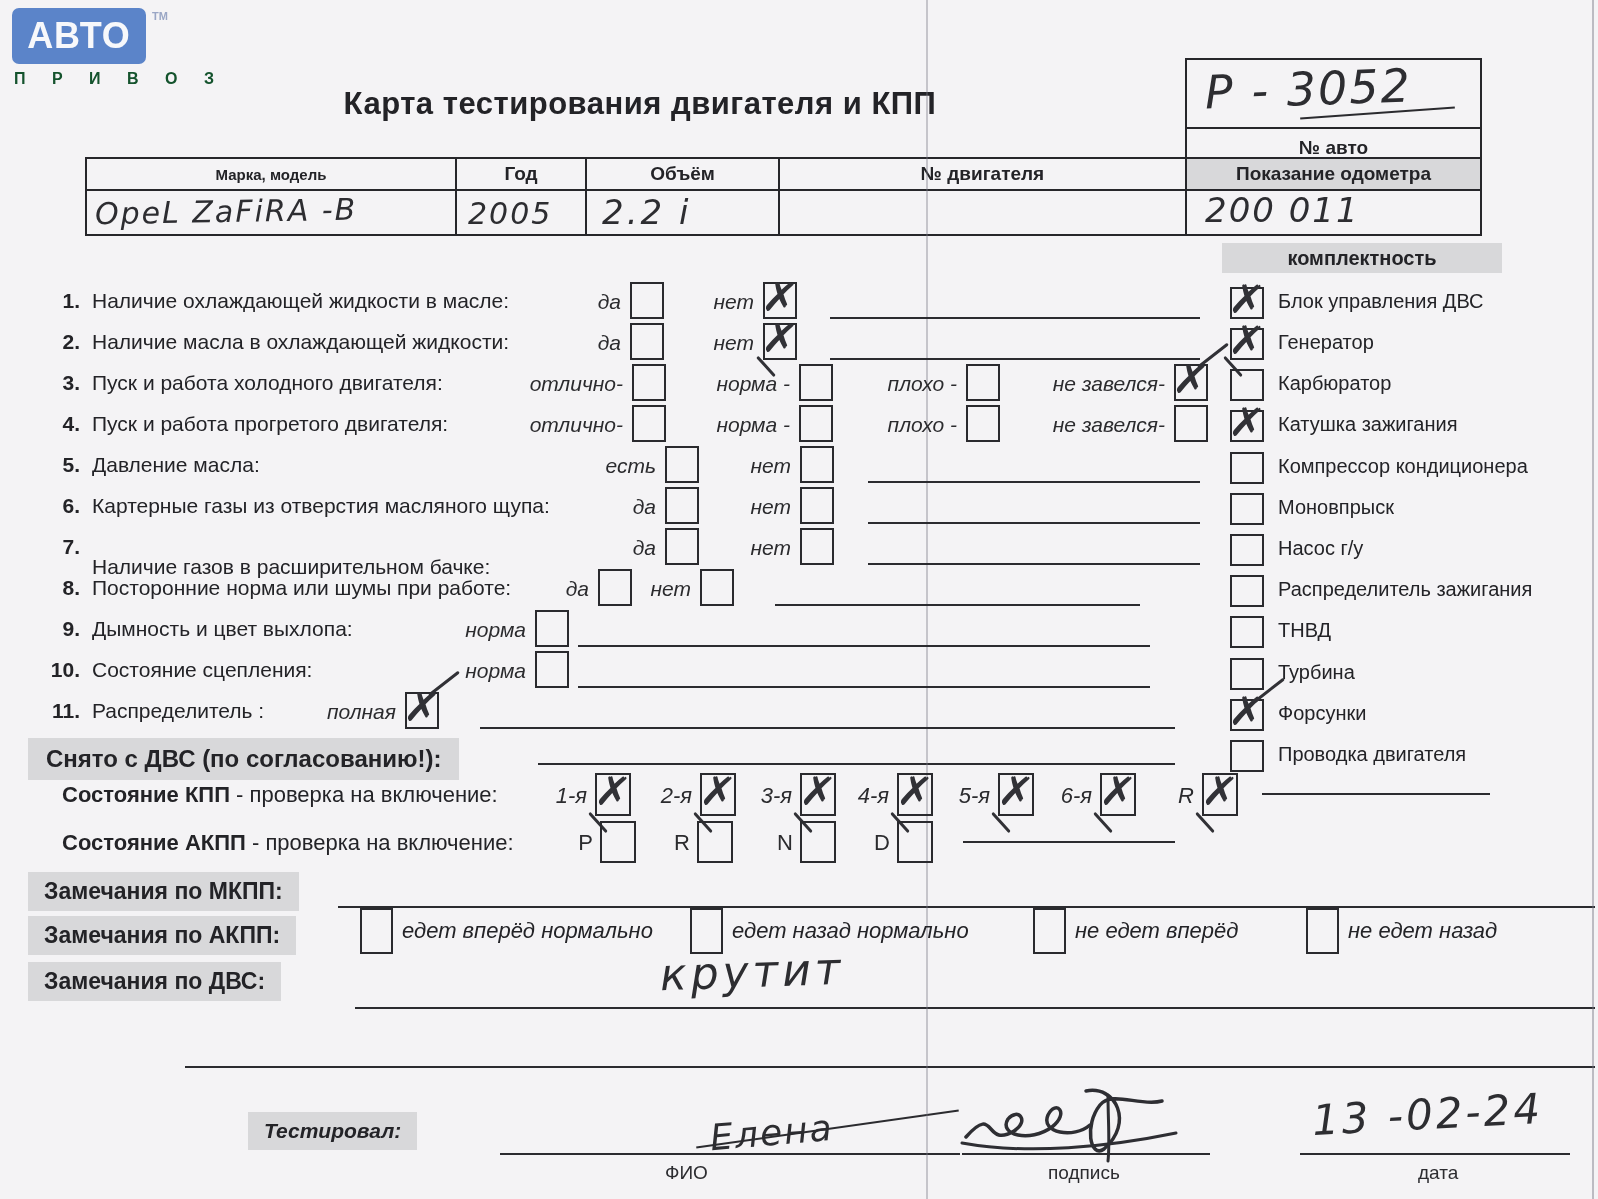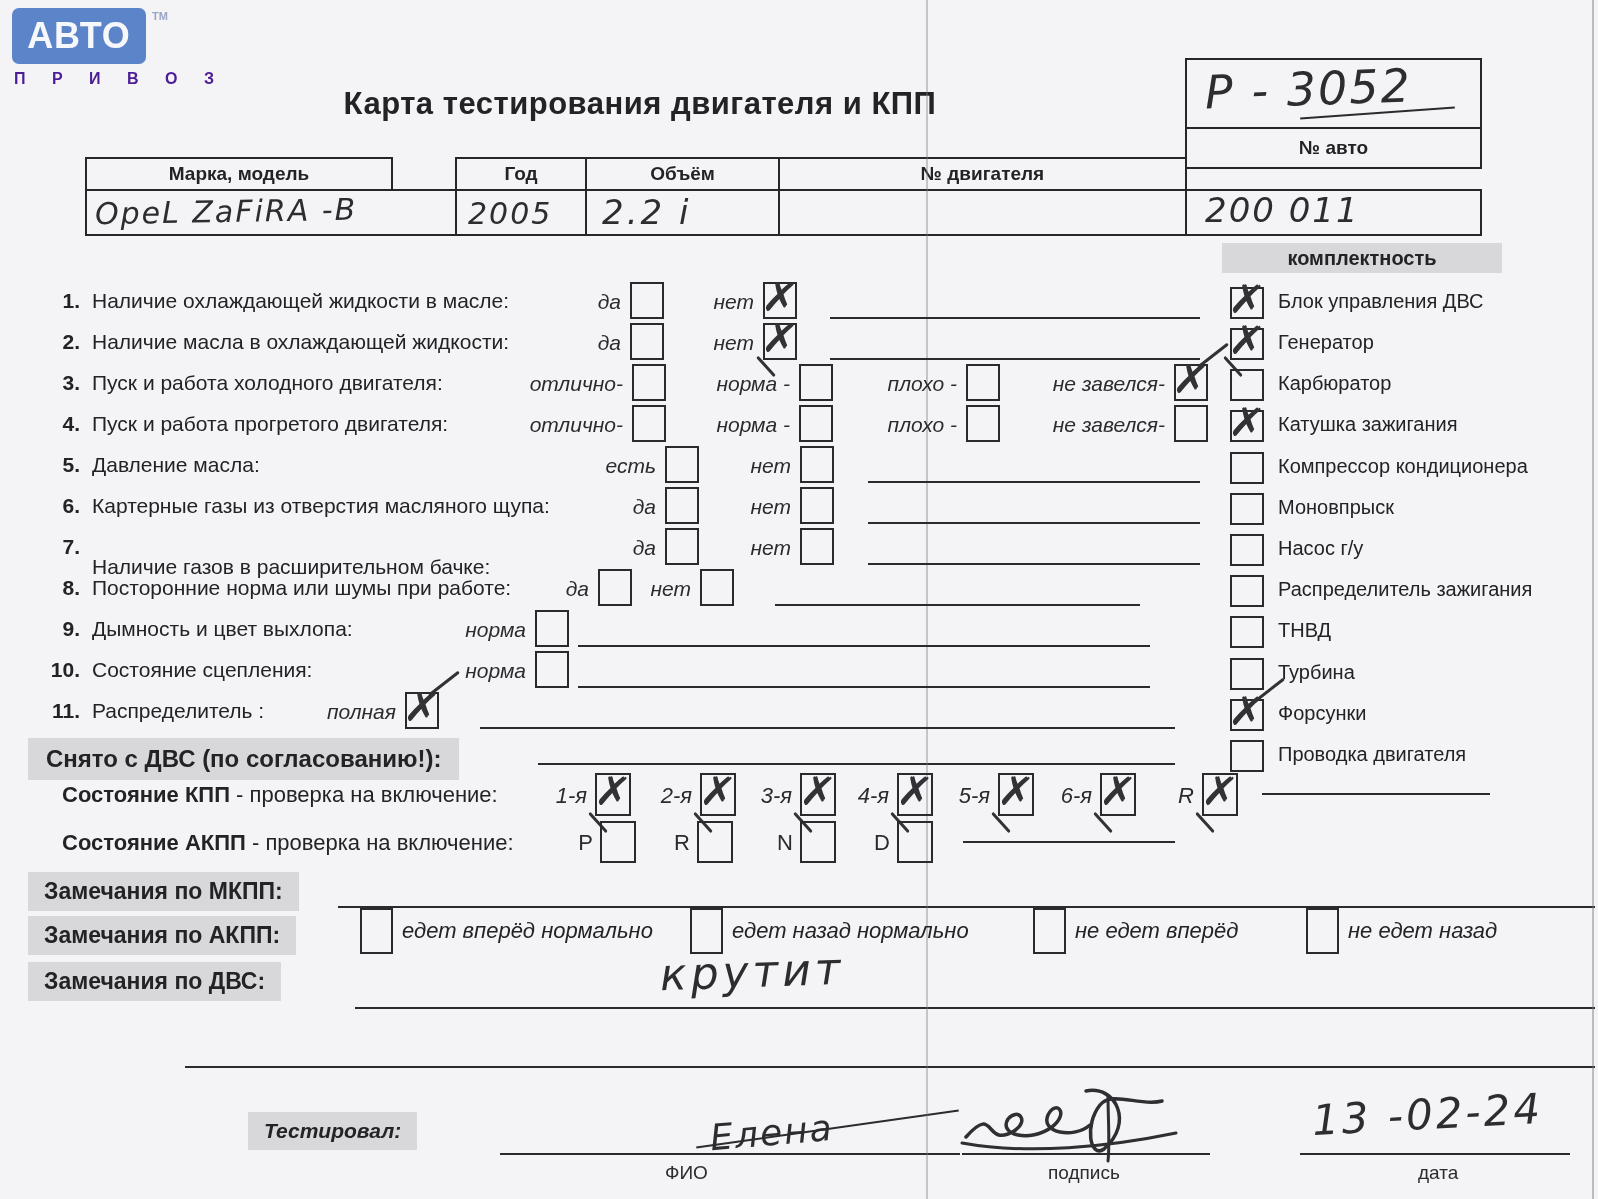--- a/index.html
+++ b/index.html
@@ -26,21 +26,21 @@
         white-space:nowrap;color:#2b2b2e;}
   .cl-num{position:absolute;width:40px;text-align:right;font-weight:bold;font-size:21px;}
   .cl-label{position:absolute;font-size:21px;white-space:nowrap;}
   .eq-label{position:absolute;font-size:20px;white-space:nowrap;}
   .small-lbl{position:absolute;font-size:19px;color:#2c2c30;}
   .logo-box{position:absolute;left:12px;top:8px;width:134px;height:56px;background:#5b84c9;
         border-radius:7px;display:flex;align-items:center;justify-content:center;
         color:#f7f8fb;font-weight:bold;font-size:36px;letter-spacing:1px;}
   .logo-tm{position:absolute;left:152px;top:10px;font-size:11px;color:#9aa6c5;font-weight:bold;}
   .logo-sub{position:absolute;left:14px;top:70px;font-size:16px;font-weight:bold;
-        letter-spacing:11px;color:#4c1d95;}
+        letter-spacing:11px;color:#14532d;}
   .fold{position:absolute;top:0;height:1199px;width:2px;background:rgba(120,120,132,.38);}
   svg{overflow:visible;}
 </style>
 </head>
 <body>
 
 <div class="sheet" id="sheet">
 
   <div class="logo-box">
     <span>АВТО</span>
@@ -48,24 +48,25 @@
   <div class="logo-tm abs">ТМ</div>
   <div class="logo-sub abs">П Р И В О З</div>
 
   <div class="abs b" style="left:290px;top:86px;width:700px;text-align:center;font-size:31px;letter-spacing:.5px;">Карта тестирования двигателя  и КПП</div>
 
   <div class="cell" style="left:1185px;top:58px;width:297px;height:71px;"></div>
   <div class="hw" style="left:1205px;top:62px;font-size:46px;transform:rotate(-2deg);">Р - 3052</div>
   <div class="wline" style="left:1300px;top:112px;width:155px;transform:rotate(-4deg);"></div>
   <div class="cell b" style="left:1185px;top:127px;width:297px;height:42px;font-size:19px;">№ авто</div>
 
-  <div class="cell b" style="left:85px;top:157px;width:308px;height:34px;font-size:19px;">Марка, модель</div>
+  <div class="cell b" style="left:85px;top:157px;width:372px;height:34px;font-size:15px;">Марка, модель</div>
   <div class="cell b" style="left:455px;top:157px;width:132px;height:34px;font-size:19px;">Год</div>
   <div class="cell b" style="left:585px;top:157px;width:195px;height:34px;font-size:19px;">Объём</div>
   <div class="cell b" style="left:778px;top:157px;width:409px;height:34px;font-size:19px;">№ двигателя</div>
+  <div class="cell b hl" style="left:1185px;top:157px;width:297px;height:34px;font-size:19px;">Показание одометра</div>
 
   <div class="cell" style="left:85px;top:189px;width:372px;height:47px;"></div>
   <div class="cell" style="left:455px;top:189px;width:132px;height:47px;"></div>
   <div class="cell" style="left:585px;top:189px;width:195px;height:47px;"></div>
   <div class="cell" style="left:778px;top:189px;width:409px;height:47px;"></div>
   <div class="cell" style="left:1185px;top:189px;width:297px;height:47px;"></div>
   <div class="hw" style="left:95px;top:194px;font-size:30px;transform:rotate(-1deg);">OpeL ZaFiRA  -B</div>
   <div class="hw" style="left:468px;top:196px;font-size:30px;">2005</div>
   <div class="hw" style="left:602px;top:192px;font-size:34px;letter-spacing:3px;">2.2 i</div>
   <div class="hw" style="left:1205px;top:190px;font-size:34px;">200 011</div>

